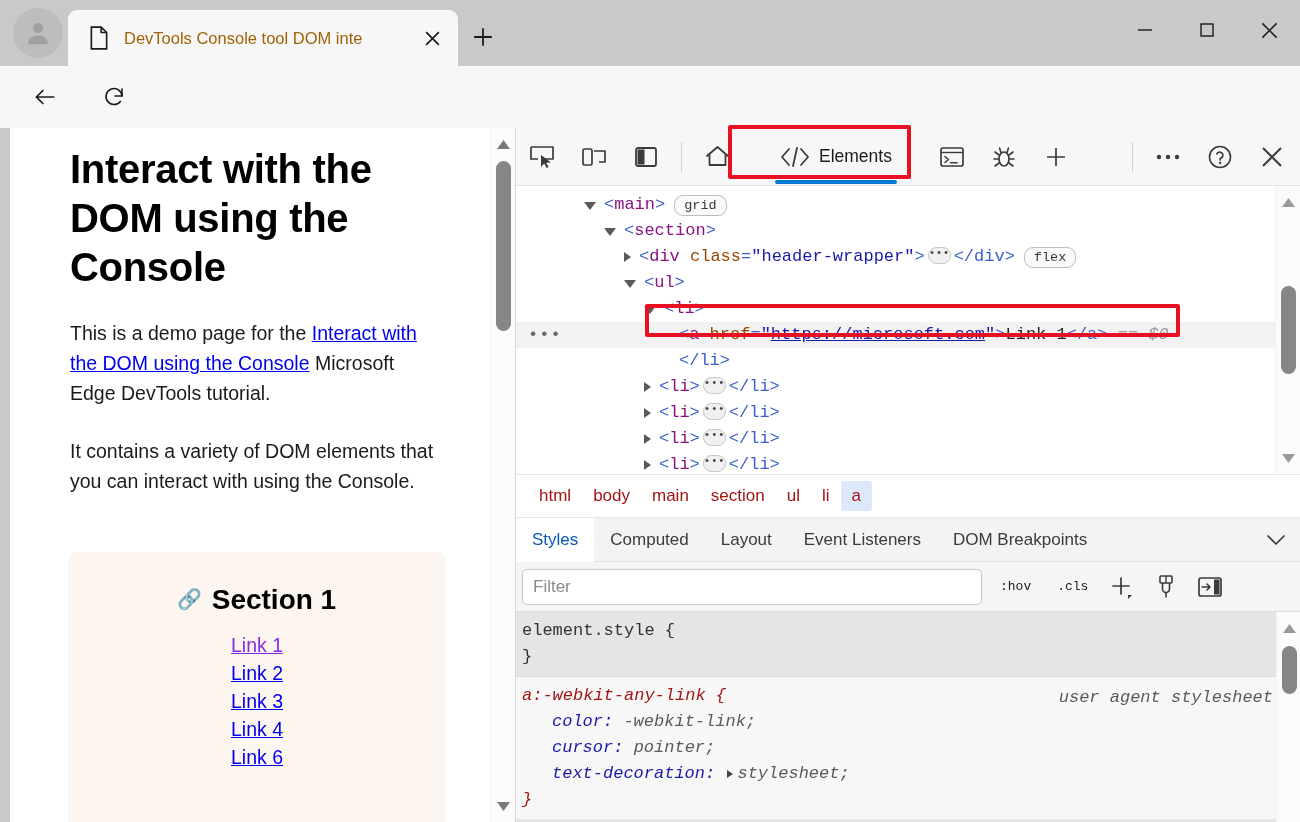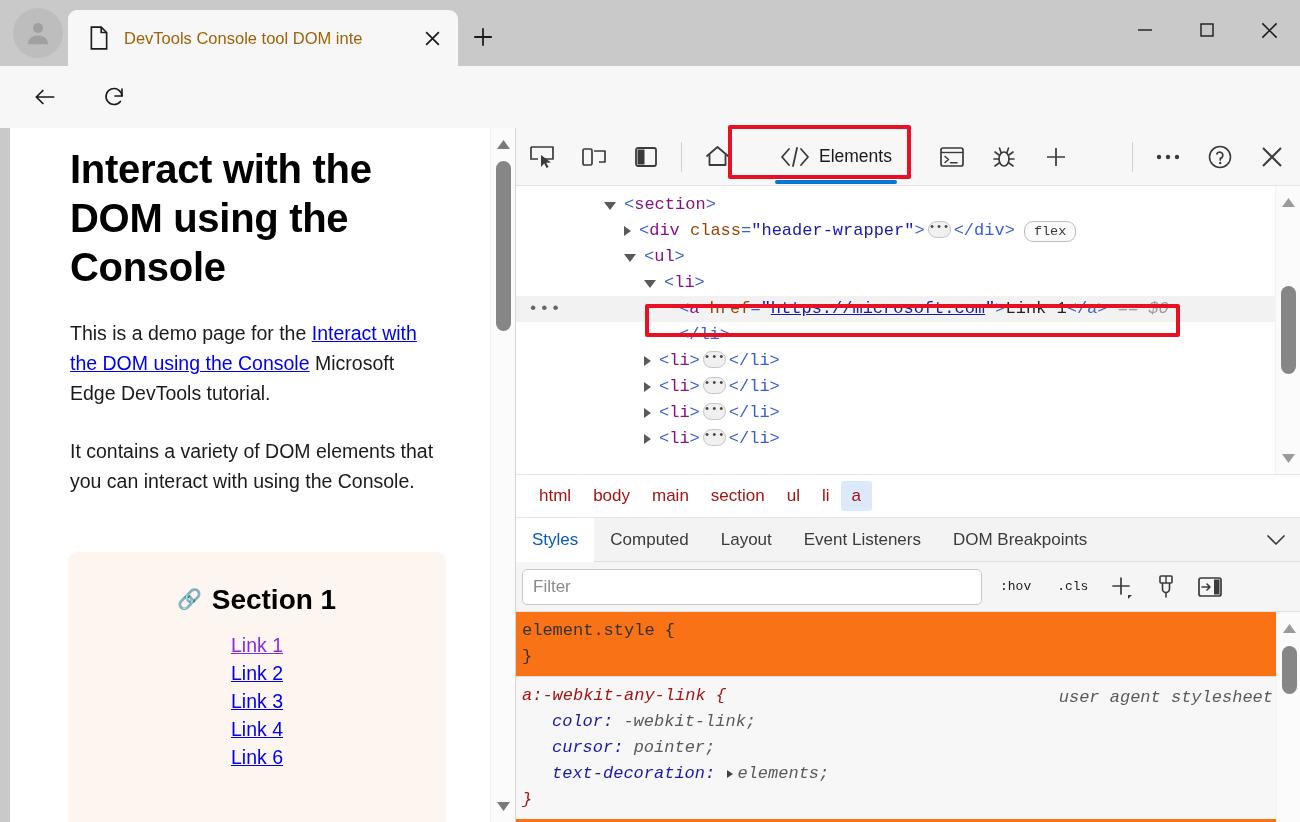--- a/index.html
+++ b/index.html
@@ -288,21 +288,21 @@
     font-family: "Liberation Mono", monospace; font-size: 13px; color: #1b1b1b;
     padding: 4px 8px; margin-left: 10px;
   }
   .ficon {
     width: 36px; height: 34px; margin-left: 8px;
     display: flex; align-items: center; justify-content: center;
   }
 
   
   .rules {
-    position: relative; width: 785px; height: 211px; background: #f97316;
+    position: relative; width: 785px; height: 211px; background: #e5e5e5;
     overflow: hidden;
     font-family: "Liberation Mono", monospace; font-size: 17px; line-height: 26px;
   }
   .rule-block { position: relative; padding: 6px 0 6px 6px; }
   .rule-block.ua { background: #f7f7f7; border-top: 1px solid #dcdcdc; }
   .sel-plain { color: #333333; }
   .sel-ua { color: #a31515; font-style: italic; }
   .ua-origin {
     position: absolute; right: 28px; top: 8px;
     color: #5a5a5a; font-style: italic; font-size: 17px;
@@ -527,20 +527,26 @@
         </div>
         <div class="dt-ic">
           <svg width="24" height="24" viewBox="0 0 16 16">
             <path d="M2 2 L14 14 M14 2 L2 14" stroke="#3b3b3b" stroke-width="1.3" fill="none"></path>
           </svg>
         </div>
       </div>
 
       <div class="dom-tree" id="dom-tree">
           <div class="dom-row">
+            <span style="display: inline-block; width: 68px; flex: 0 0 auto;"></span>
+            <span class="twisty open"></span>
+            <span><span class="br">&lt;</span><span class="tg">main</span><span class="br">&gt;</span></span>
+            <span class="badge">grid</span>
+          </div>
+          <div class="dom-row">
             <span style="display: inline-block; width: 88px; flex: 0 0 auto;"></span>
             <span class="twisty open"></span>
             <span><span class="br">&lt;</span><span class="tg">section</span><span class="br">&gt;</span></span>
           </div>
           <div class="dom-row">
             <span style="display: inline-block; width: 108px; flex: 0 0 auto;"></span>
             <span class="twisty"></span>
             <span><span class="br">&lt;</span><span class="tg">div</span><span class=""> </span><span class="attr">class</span><span class="br">=</span><span class="val">"header-wrapper"</span><span class="br">&gt;</span><span class="ellipsis-pill"></span><span class="br">&lt;/div&gt;</span></span>
             <span class="badge">flex</span>
           </div>
@@ -640,21 +646,21 @@
       <div class="rules" id="rules">
         <div class="rule-block">
             <div class="sel-plain">element.style {</div>
             <div class="sel-plain">}</div>
           </div>
           <div class="rule-block ua">
             <div class="sel-ua">a:-webkit-any-link {</div>
             <div class="ua-origin">user agent stylesheet</div>
             <div class="decl"><span>color: </span><span class="dv">-webkit-link;</span></div>
             <div class="decl"><span>cursor: </span><span class="dv">pointer;</span></div>
-            <div class="decl"><span>text-decoration: </span><span class="decl-arrow"></span><span class="dv">elements;</span></div>
+            <div class="decl"><span>text-decoration: </span><span class="decl-arrow"></span><span class="dv">stylesheet;</span></div>
             <div class="sel-ua">}</div>
           </div>
           <div class="rules-scrollbar">
           <div class="sb-arrow up">
             <svg width="13" height="9" viewBox="0 0 13 9">
                 <path d="M6.5 0 L13 9 H0 Z" fill="#9a9a9a"></path>
               </svg>
           </div>
           <div class="sb-thumb" style="top:34px;height:48px;"></div>
         </div>

